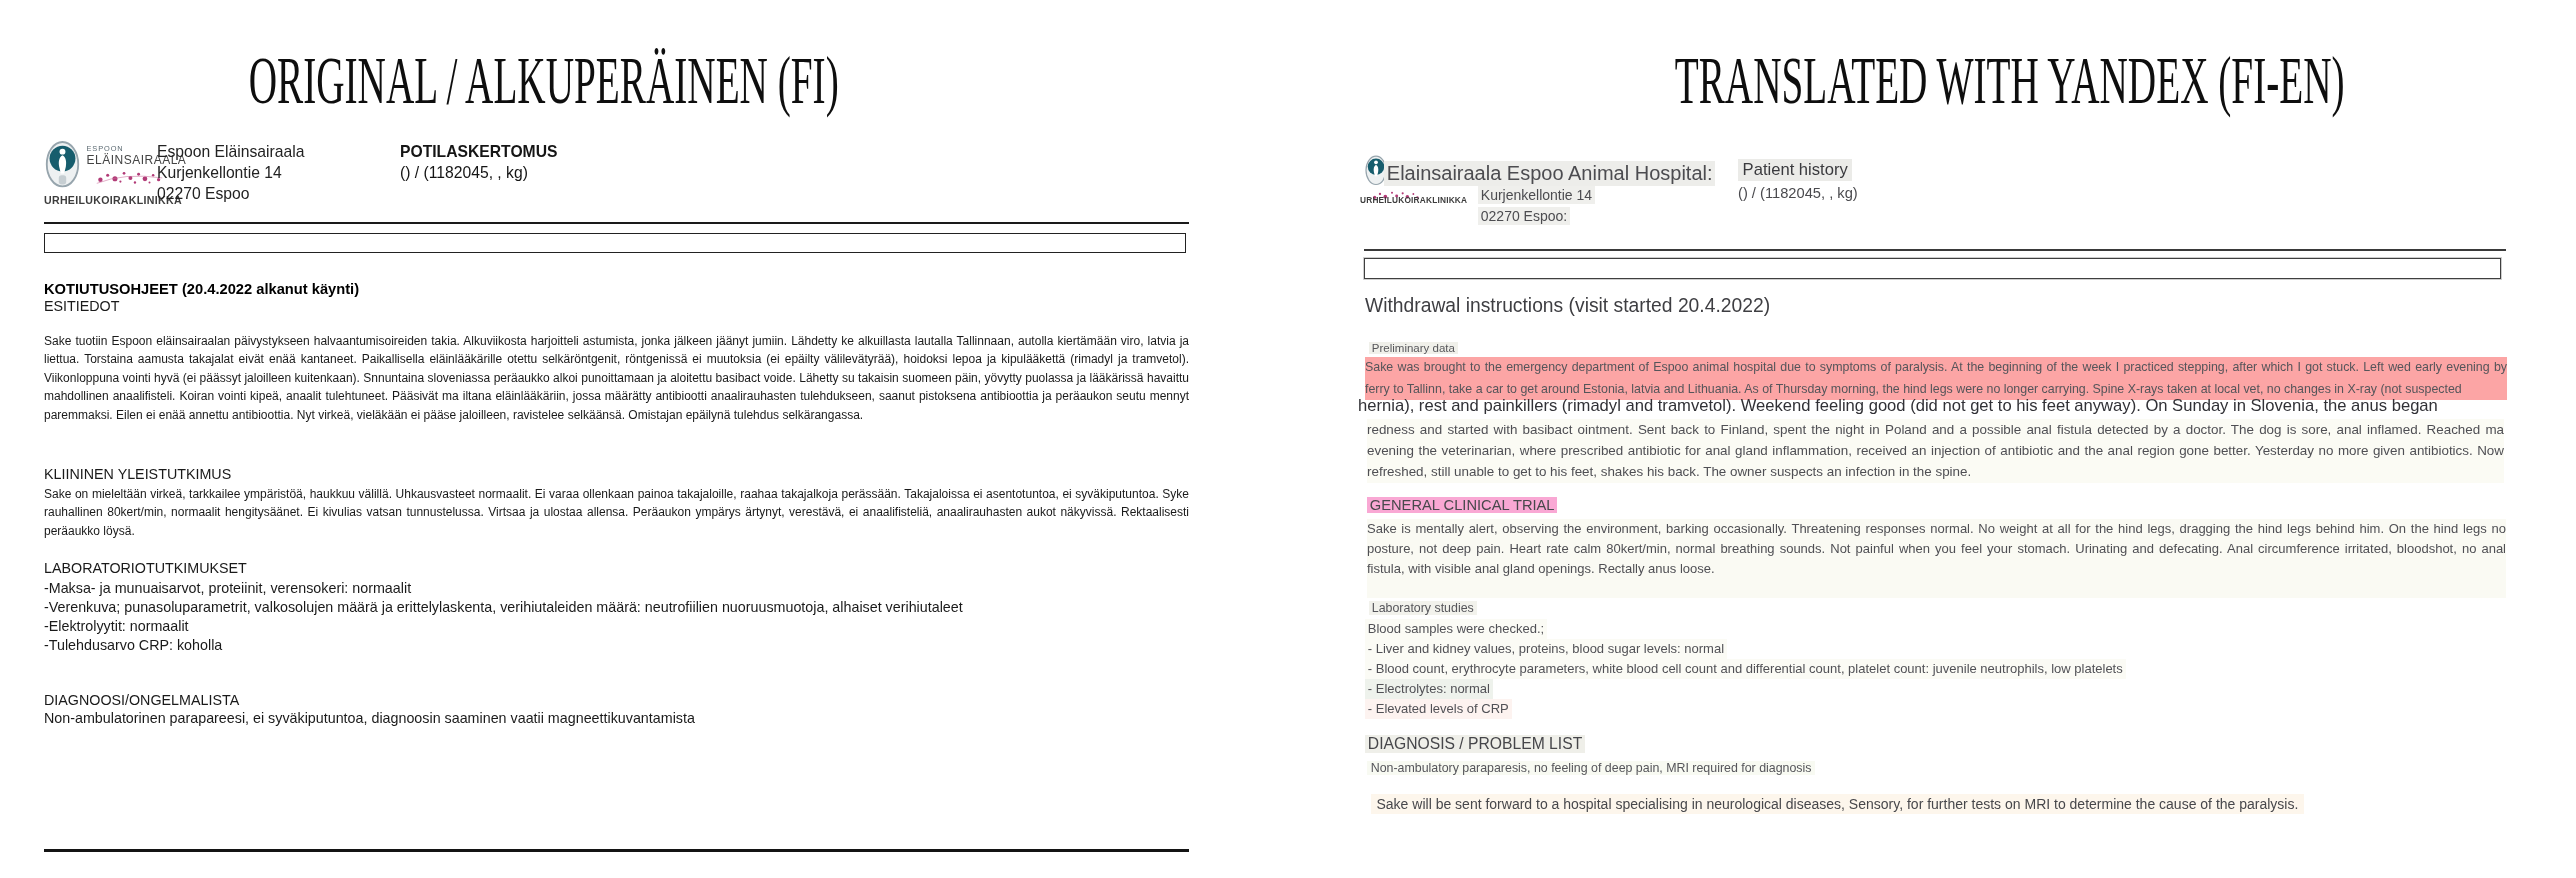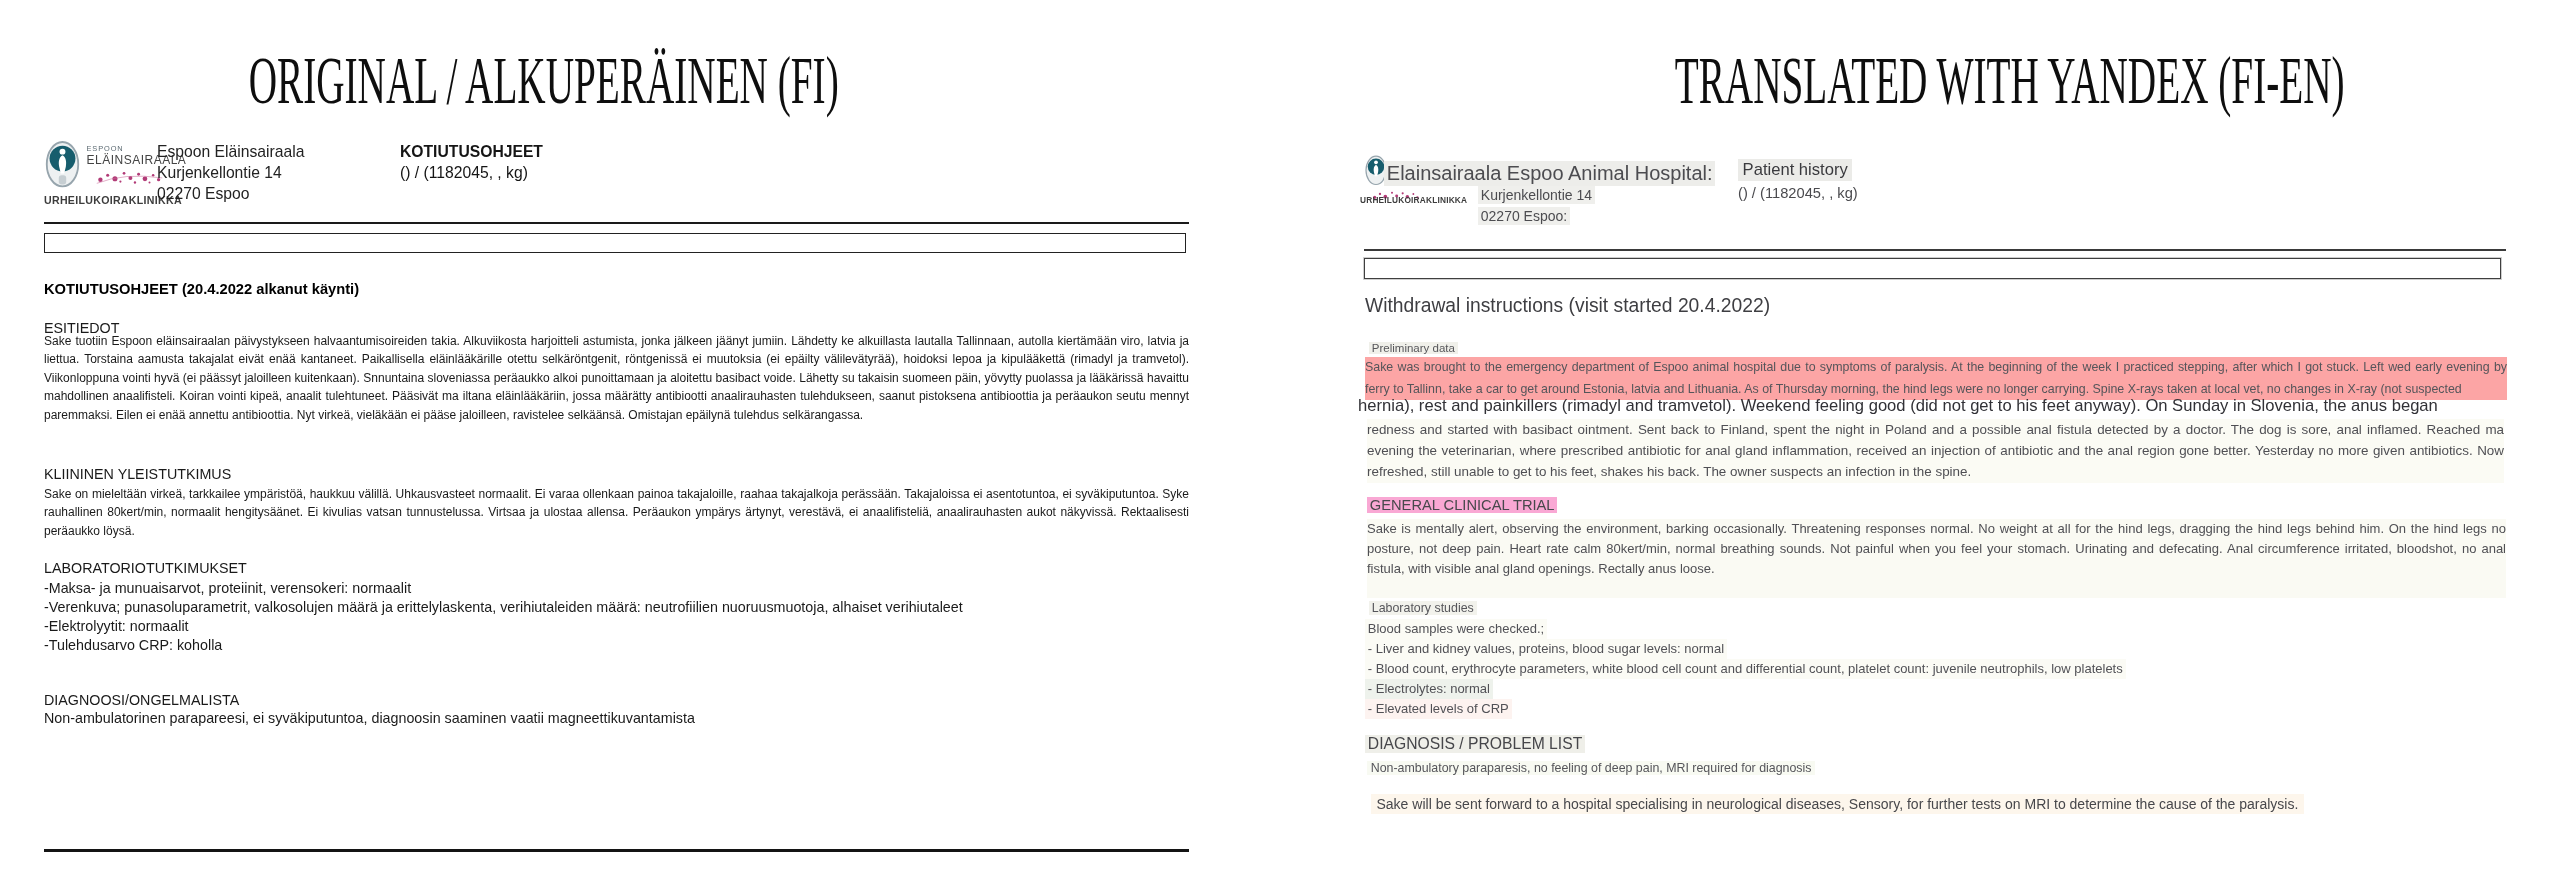--- a/index.html
+++ b/index.html
@@ -29,21 +29,21 @@
 
   
   .l-addr{left:157px;top:141px;font-size:15.7px;line-height:21px;color:#222;}
   .l-doctype{left:400px;top:141px;font-size:15.7px;line-height:21px;color:#151515;}
   .l-doctype .b{font-weight:bold;}
   .l-logo{left:44px;top:140px;}
   .l-rule1{left:44px;top:222px;width:1145px;height:1.8px;background:#1a1a1a;}
   .l-box{left:44px;top:233px;width:1140px;height:18.4px;border:1.8px solid #222;background:#fff;}
   .l-h1{left:44px;top:281px;font-size:14.7px;font-weight:bold;color:#000;}
   .l-label{font-size:14.3px;color:#1a1a1a;}
-  .l-esit-label{left:44px;top:320px;}
+  .l-esit-label{left:44px;top:298px;}
   .l-body{width:1145px;font-size:12px;line-height:18.4px;text-align:justify;color:#1a1a1a;overflow:hidden;}
   .l-esit-body{left:44px;top:332px;height:111px;}
   .l-klin-label{left:44px;top:466px;}
   .l-klin-body{left:44px;top:485px;height:57px;}
   .l-lab-label{left:44px;top:560px;}
   .l-lab-lines{left:44px;top:579px;font-size:14.3px;line-height:19px;color:#1a1a1a;}
   .l-diag-label{left:44px;top:692px;}
   .l-diag-body{left:44px;top:710px;font-size:14.3px;color:#1a1a1a;}
   .l-closing{left:44px;top:749px;font-size:14.3px;color:#1a1a1a;}
   .l-rule2{left:44px;top:849px;width:1145px;height:2.8px;background:#141414;}
@@ -116,21 +116,21 @@
     <div class="logo-sub">URHEILUKOIRAKLINIKKA</div>
   </div>
 
   <div class="abs l-addr">
     <div>Espoon Eläinsairaala</div>
     <div>Kurjenkellontie 14</div>
     <div>02270 Espoo</div>
   </div>
 
   <div class="abs l-doctype">
-    <div class="b">KOTIUTUSOHJEET</div>
+    <div class="b">POTILASKERTOMUS</div>
     <div>() /  (1182045, , kg)</div>
   </div>
 
   <div class="abs l-rule1"></div>
   <div class="abs l-box"></div>
 
   <div class="abs l-h1">KOTIUTUSOHJEET (20.4.2022 alkanut käynti)</div>
 
   <div class="abs l-label l-esit-label">ESITIEDOT</div>
   <div class="abs l-body l-esit-body">Sake tuotiin Espoon eläinsairaalan päivystykseen halvaantumisoireiden takia. Alkuviikosta harjoitteli astumista, jonka jälkeen jäänyt jumiin. Lähdetty ke alkuillasta lautalla Tallinnaan, autolla kiertämään viro, latvia ja liettua. Torstaina aamusta takajalat eivät enää kantaneet. Paikallisella eläinlääkärille otettu selkäröntgenit, röntgenissä ei muutoksia (ei epäilty välilevätyrää), hoidoksi lepoa ja kipulääkettä (rimadyl ja tramvetol). Viikonloppuna vointi hyvä (ei päässyt jaloilleen kuitenkaan). Snnuntaina sloveniassa peräaukko alkoi punoittamaan ja aloitettu basibact voide. Lähetty su takaisin suomeen päin, yövytty puolassa ja lääkärissä havaittu mahdollinen anaalifisteli. Koiran vointi kipeä, anaalit tulehtuneet. Pääsivät ma iltana eläinlääkäriin, jossa määrätty antibiootti anaalirauhasten tulehdukseen, saanut pistoksena antibioottia ja peräaukon seutu mennyt paremmaksi. Eilen ei enää annettu antibioottia. Nyt virkeä, vieläkään ei pääse jaloilleen, ravistelee selkäänsä. Omistajan epäilynä tulehdus selkärangassa.</div>

